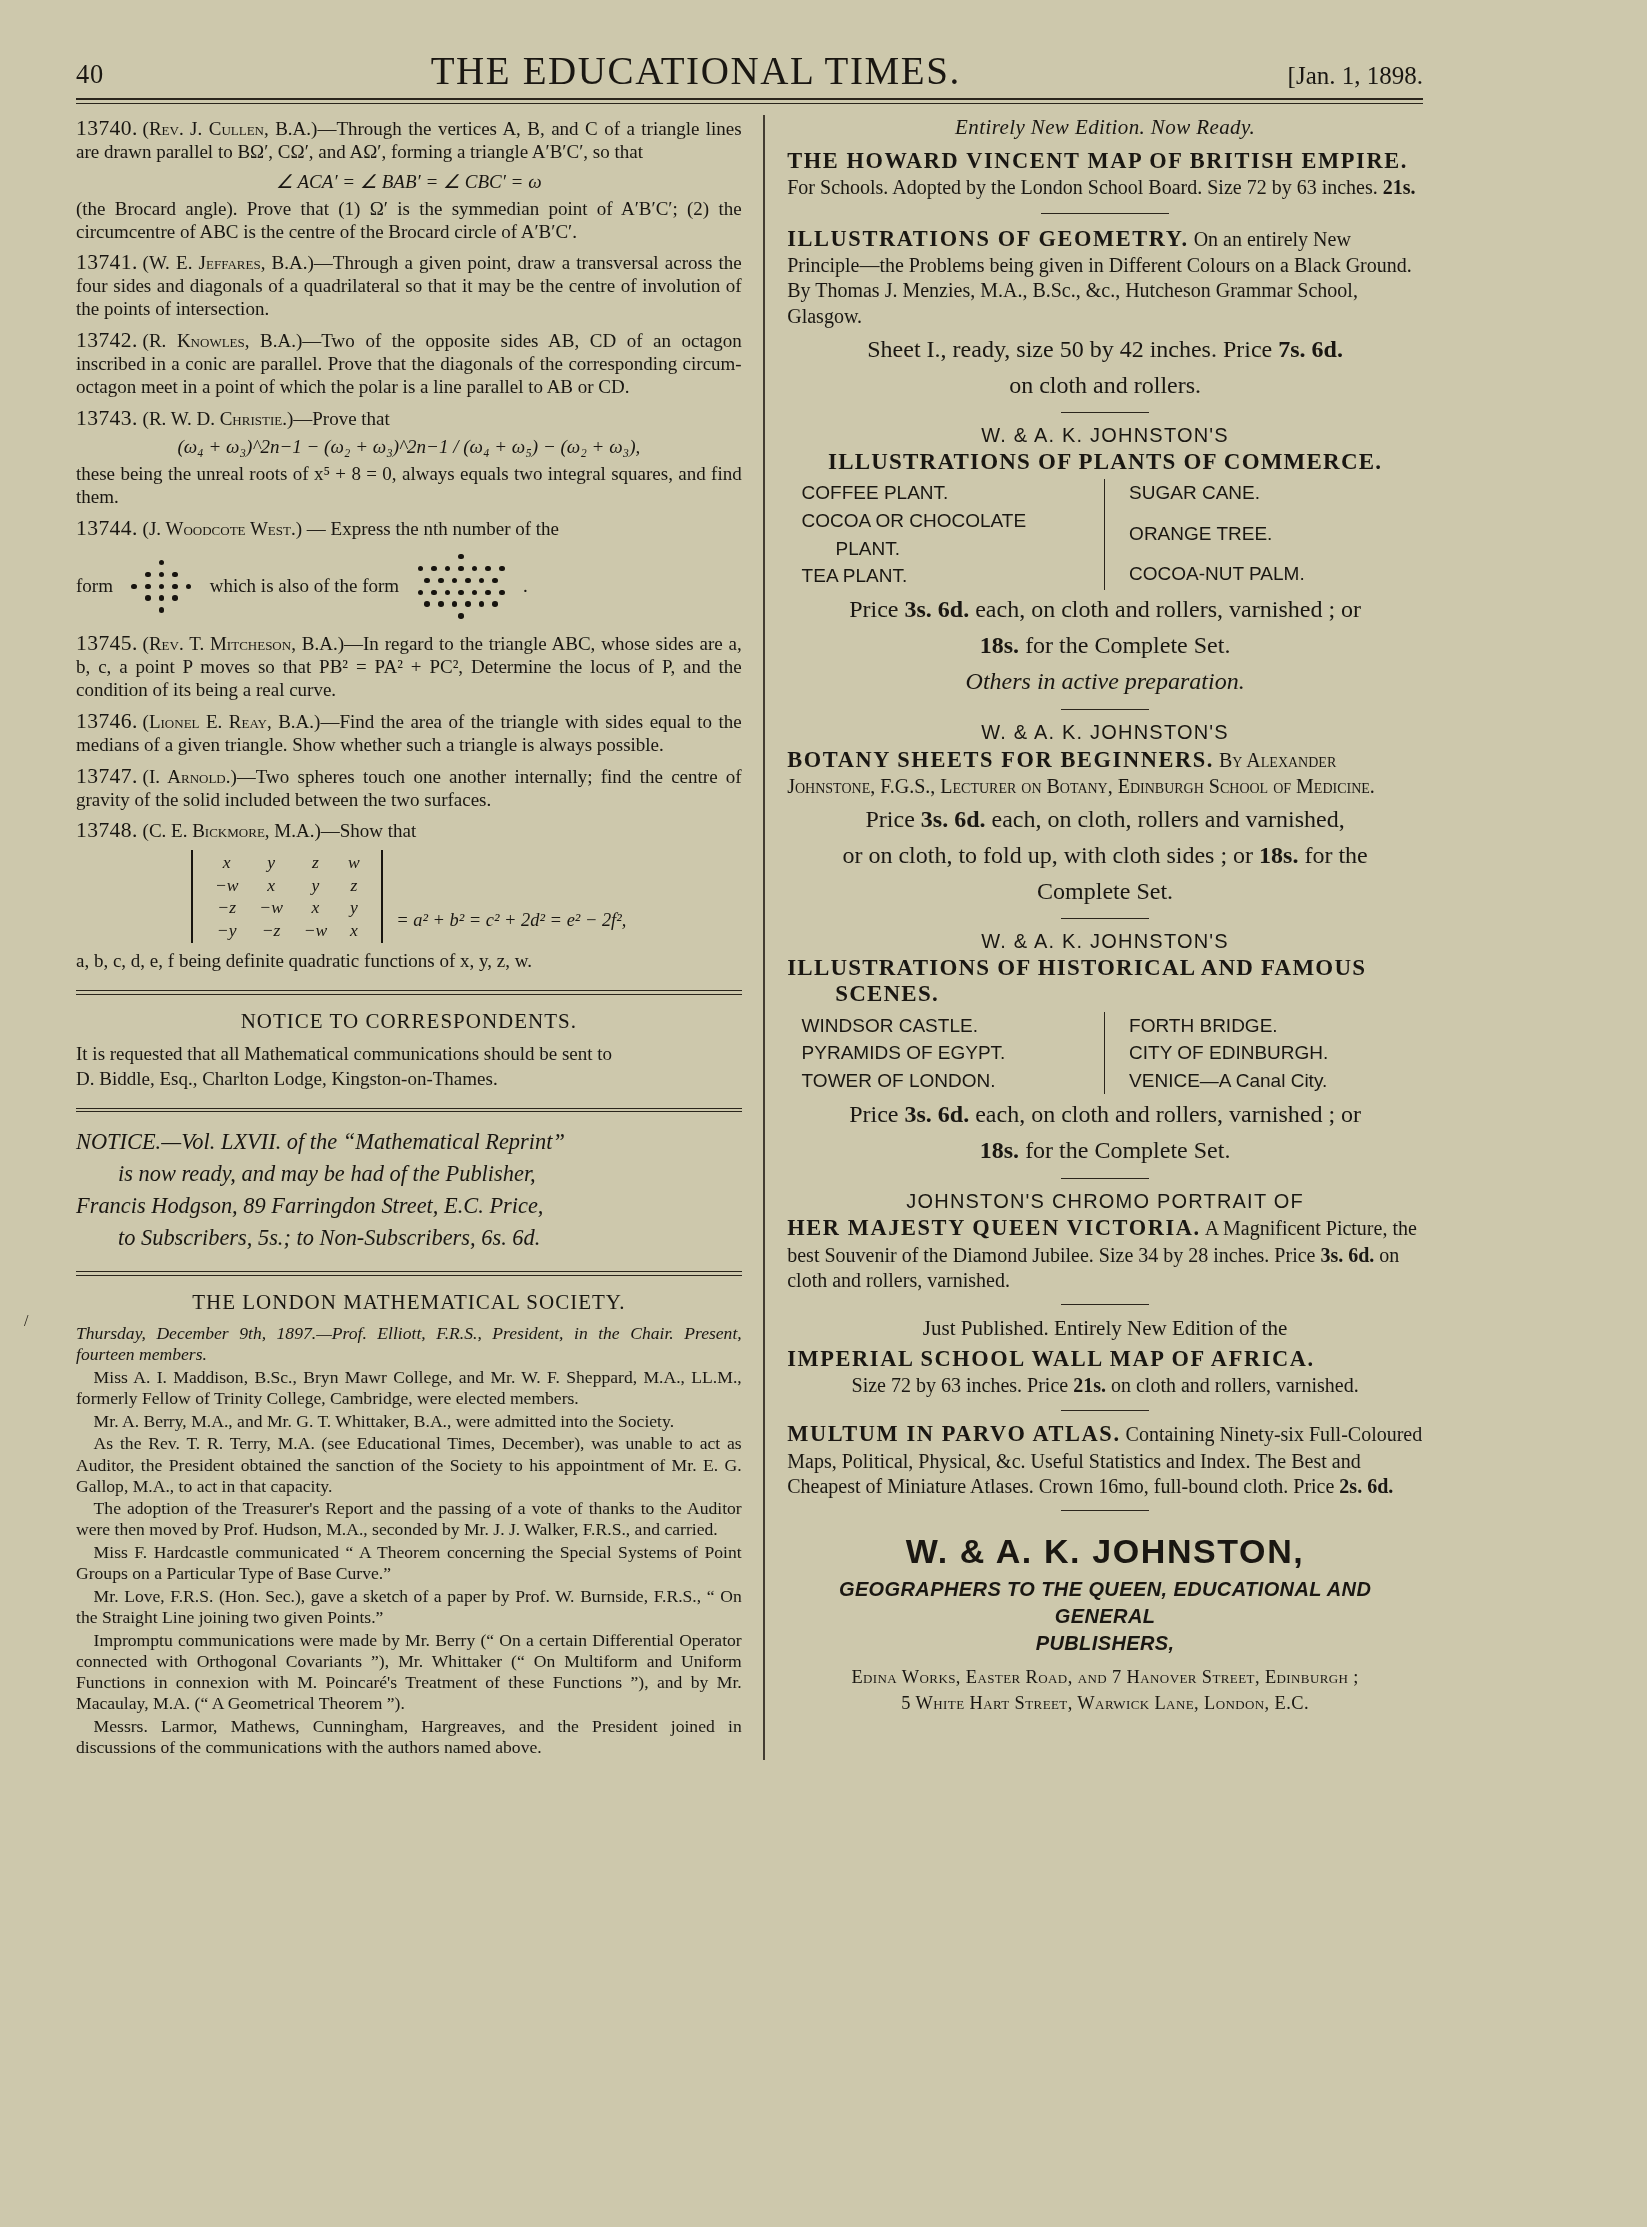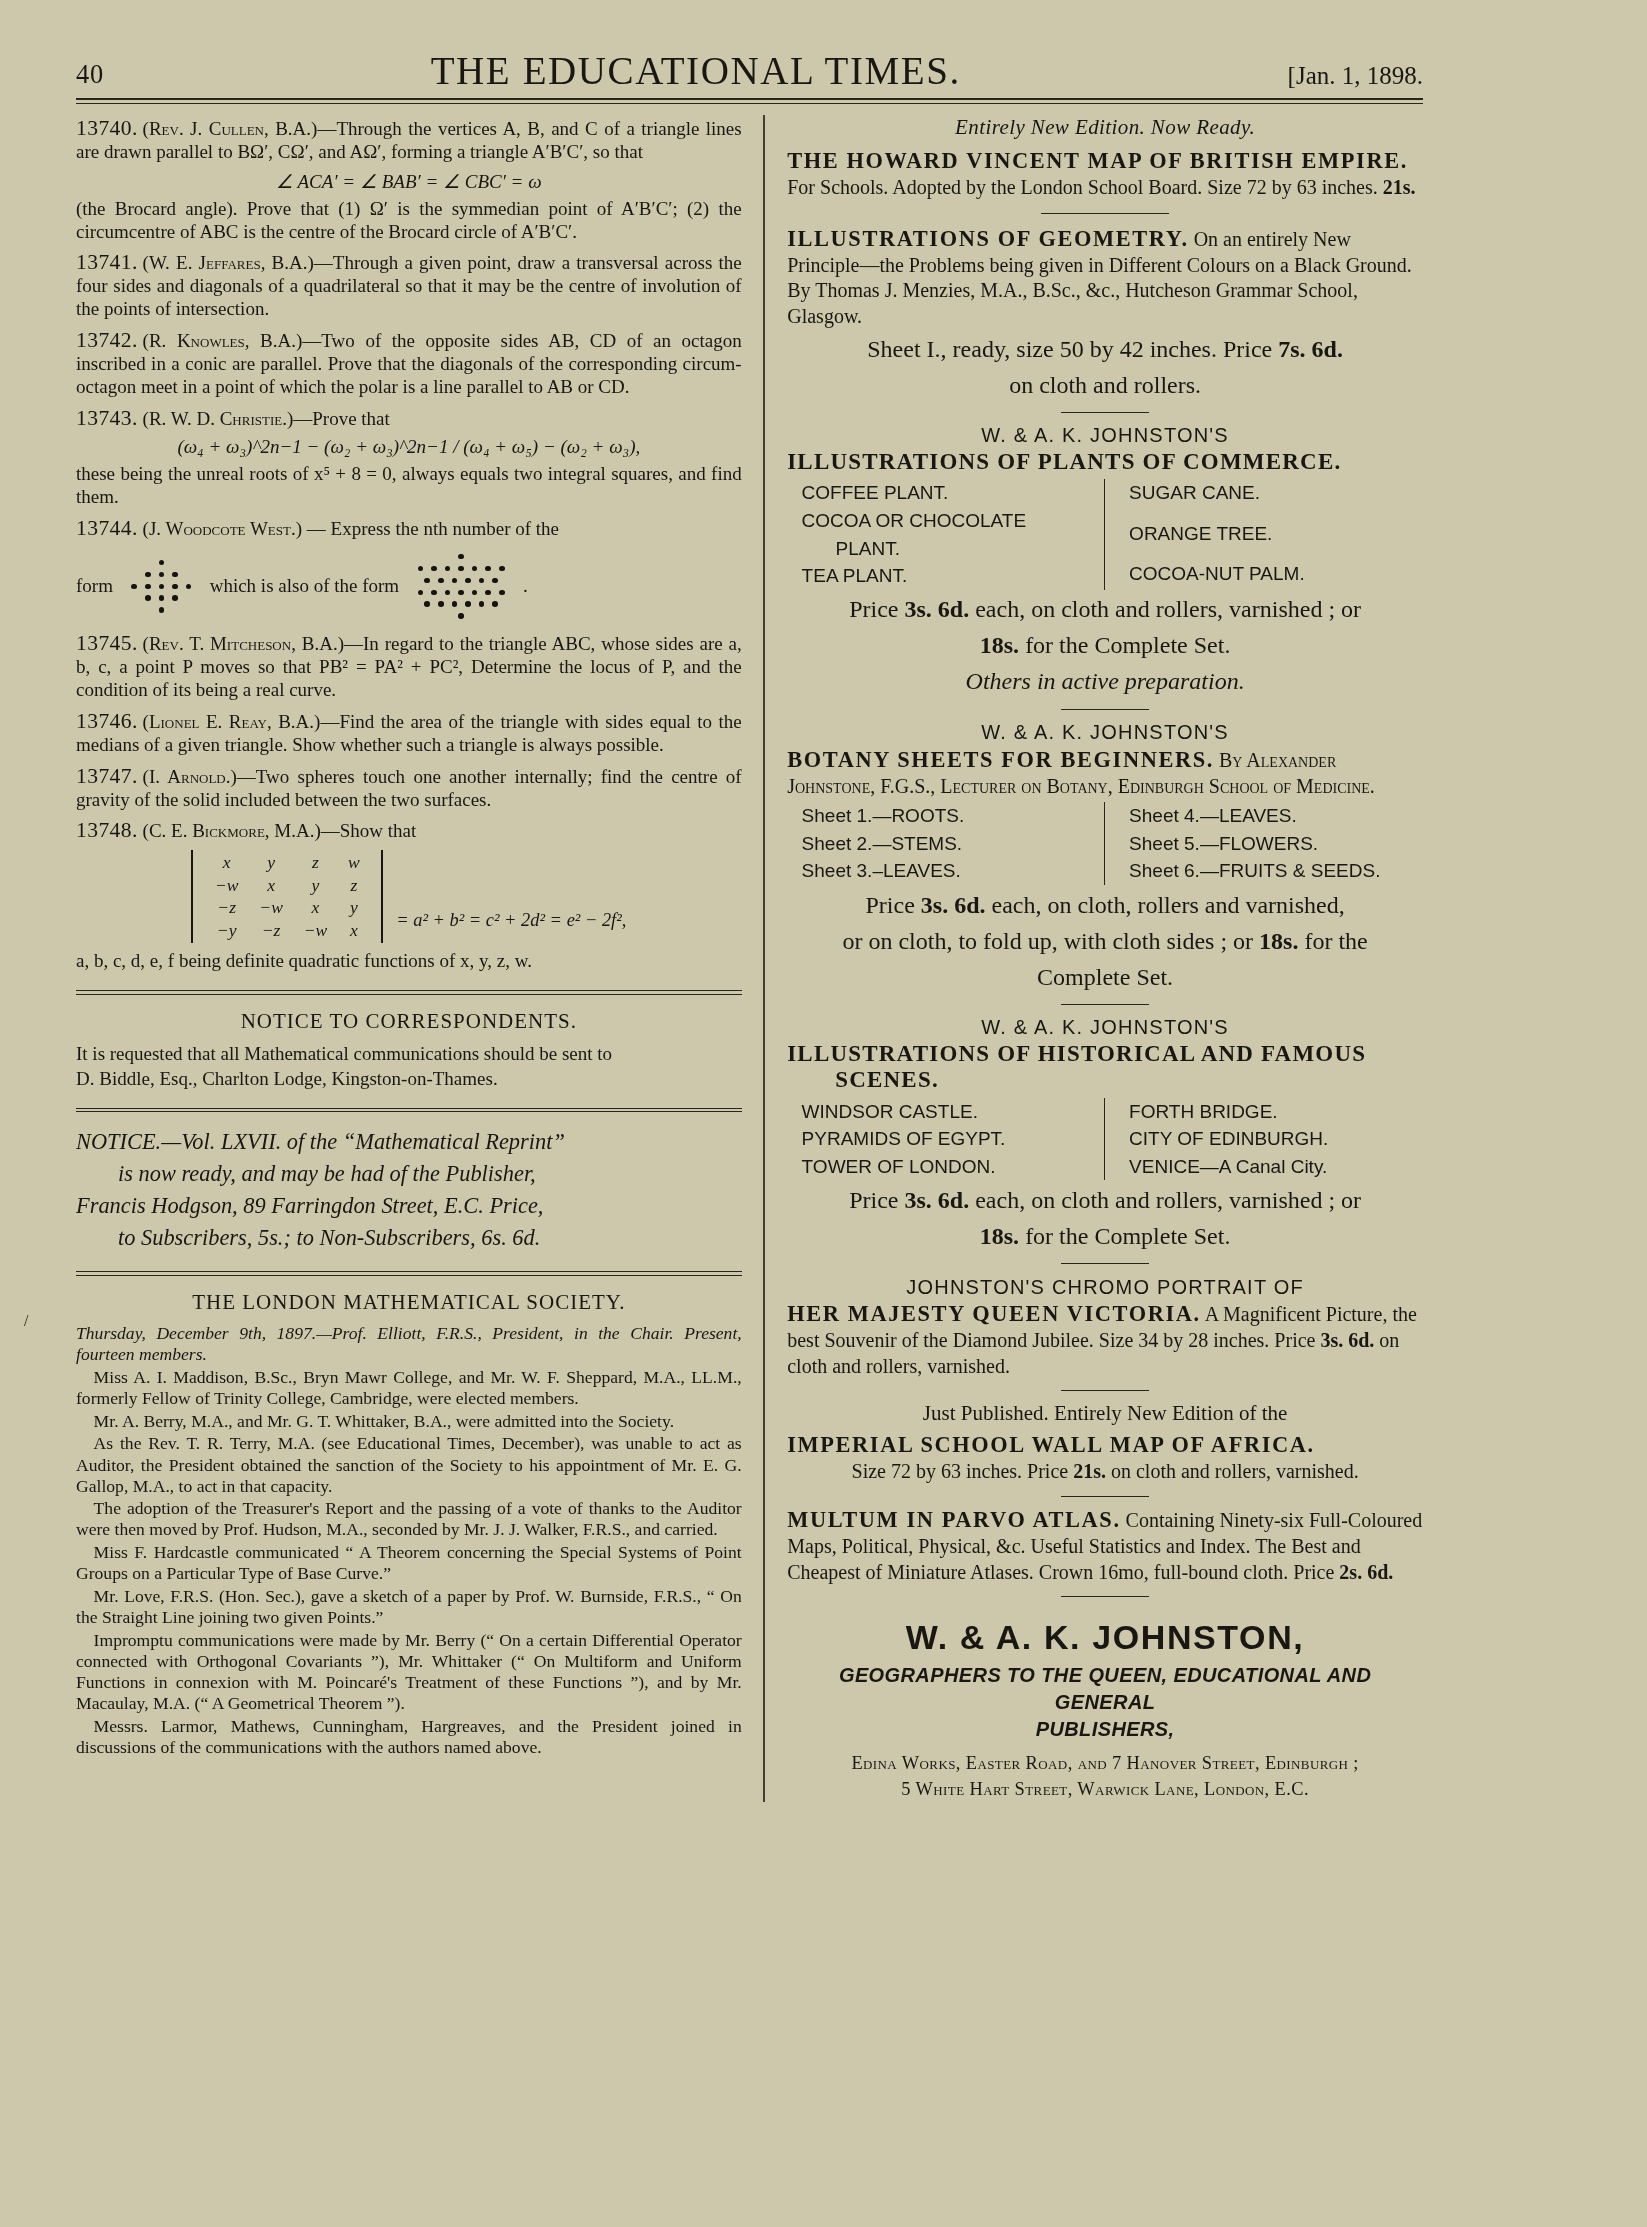--- a/index.html
+++ b/index.html
@@ -155,21 +155,21 @@
     font-family:"Liberation Sans", sans-serif;
     font-size:20px;
     letter-spacing:1.2px;
     margin:11.2px 0 1.6px 0;
   }
   .jh-title{
     font-family:"Liberation Serif", serif;
     font-weight:bold;
     font-size:23px;
     letter-spacing:1.2px;
-    text-align:left;
+    text-align:center;
     margin-bottom:4.8px;
   }
   .two-col-list{
     display:flex;
     font-family:"Liberation Sans", sans-serif;
     font-size:19px;
     line-height:1.45;
     margin:3.2px 0 4.8px 0;
   }
   .two-col-list .c1{width:50%;padding-left:14.4px;box-sizing:border-box;border-right:1.6px solid #2a251c;}
@@ -481,32 +481,20 @@
       </div>
 
       <div class="short-rule-sm"></div>
 
       <div class="ad">
         <div class="jh-head">W.  &amp;  A.  K.  JOHNSTON'S</div>
         <div class="ad-body">
           <span class="ad-lead">BOTANY  SHEETS  FOR  BEGINNERS.</span>
           <span class="sc">By Alexander Johnstone, F.G.S., Lecturer on Botany, Edinburgh School of Medicine.</span>
         </div>
-        <div class="two-col-list">
-          <div class="c1">
-            <div>Sheet 1.—ROOTS.</div>
-            <div>Sheet 2.—STEMS.</div>
-            <div>Sheet 3.–LEAVES.</div>
-          </div>
-          <div class="c2">
-            <div>Sheet 4.—LEAVES.</div>
-            <div>Sheet 5.—FLOWERS.</div>
-            <div>Sheet 6.—FRUITS &amp; SEEDS.</div>
-          </div>
-        </div>
         <div class="price-line">
           <span>Price</span>
           <span class="bold">3s.  6d.</span>
           <span>each, on cloth, rollers and varnished,</span>
         </div>
         <div class="price-line">
           <span>or on cloth, to fold up, with cloth sides ; or</span>
           <span class="bold">18s.</span>
           <span>for the</span>
         </div>

